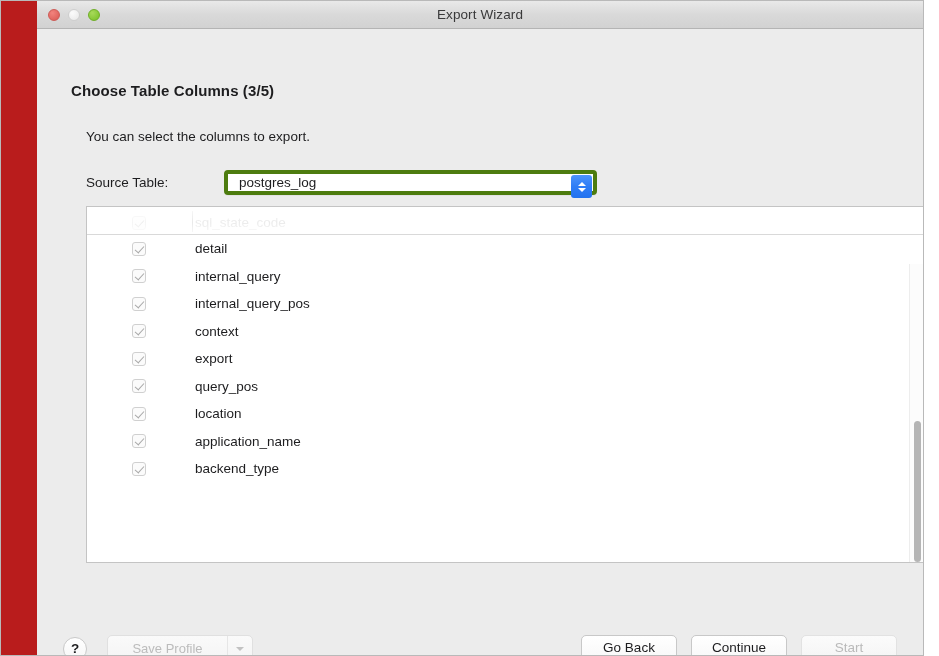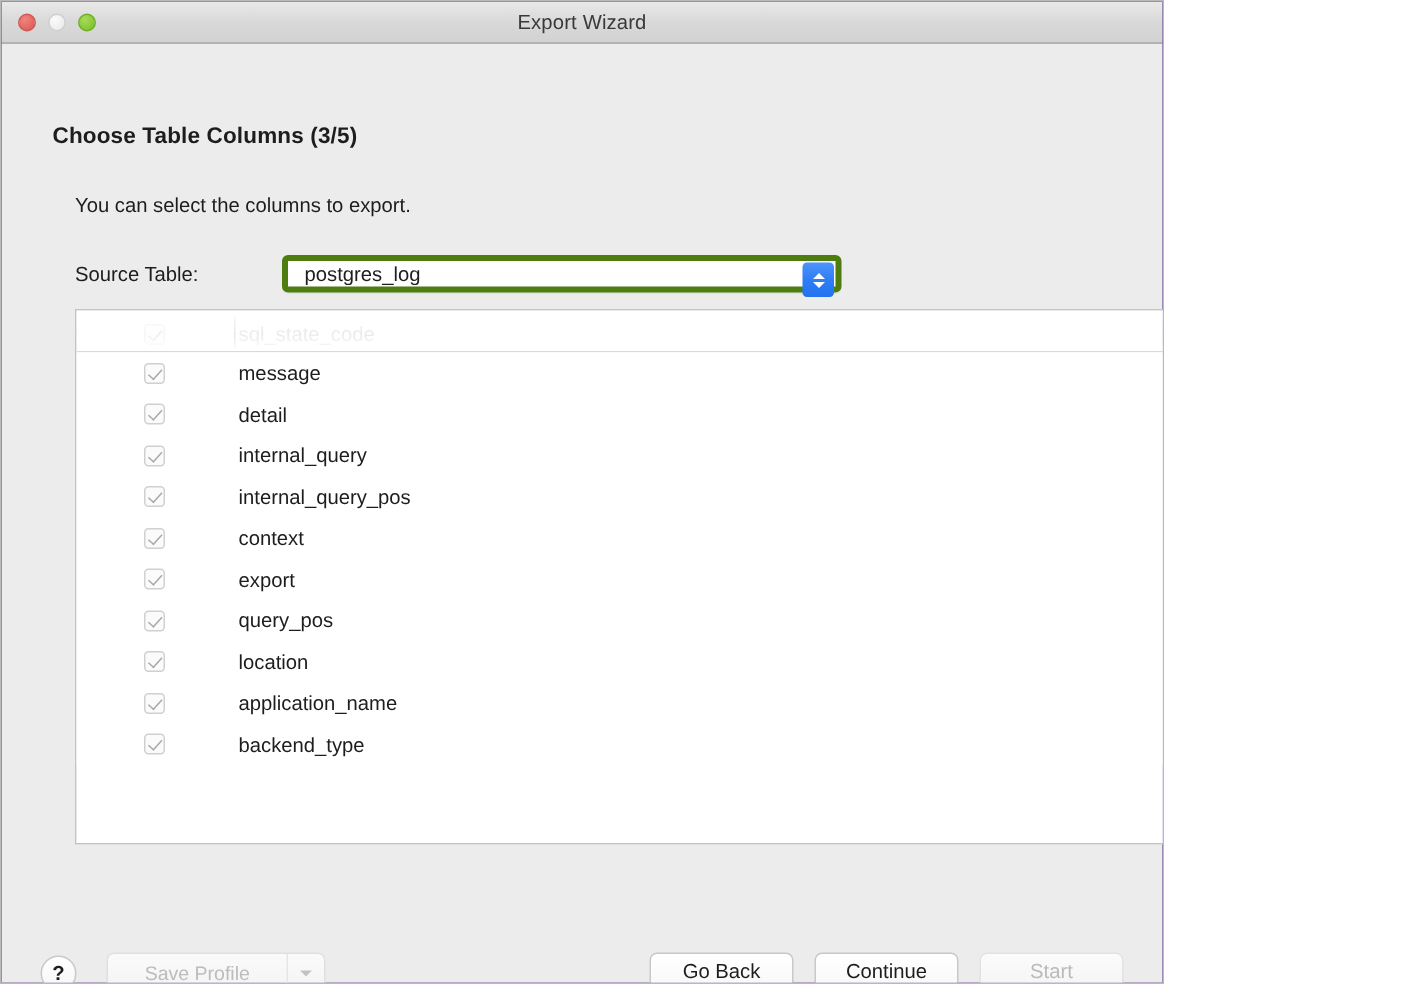--- a/index.html
+++ b/index.html
@@ -10,26 +10,27 @@
     width: 939px;
     height: 656px;
     overflow: hidden;
     background: #ffffff;
     font-family: "Liberation Sans", sans-serif;
     -webkit-font-smoothing: antialiased;
   }
 
   .window {
     position: relative;
-    width: 776px;
+    width: 924px;
     height: 656px;
     box-sizing: border-box;
-    background: #4c1d95;
+    background: #b91c1c;
     border: 1px solid #b9b9b9;
     overflow: hidden;
+    padding-left: 36px;
   }
 
   
   .titlebar {
     position: relative;
     height: 28px;
     box-sizing: border-box;
     background: linear-gradient(to bottom, #e9e9e9 0%, #d9d9d9 50%, #d2d2d2 100%);
     border-bottom: 1px solid #b4b4b4;
     display: flex;
@@ -453,26 +454,20 @@
           </div>
           <div class="ghost-label">sql_state_code</div>
         </div>
         <div class="hdr-divider"></div>
         <div class="ghost-fade"></div>
       </div>
 
       <div class="list-scroll">
         <div class="scroll-gutter"></div>
 
-        <div class="row">
-          <div class="cb-cell">
-            <span class="cb checked"></span>
-          </div>
-          <div class="row-label">message</div>
-        </div>
 
         <div class="row">
           <div class="cb-cell">
             <span class="cb checked"></span>
           </div>
           <div class="row-label">detail</div>
         </div>
 
 
         <div class="row">

